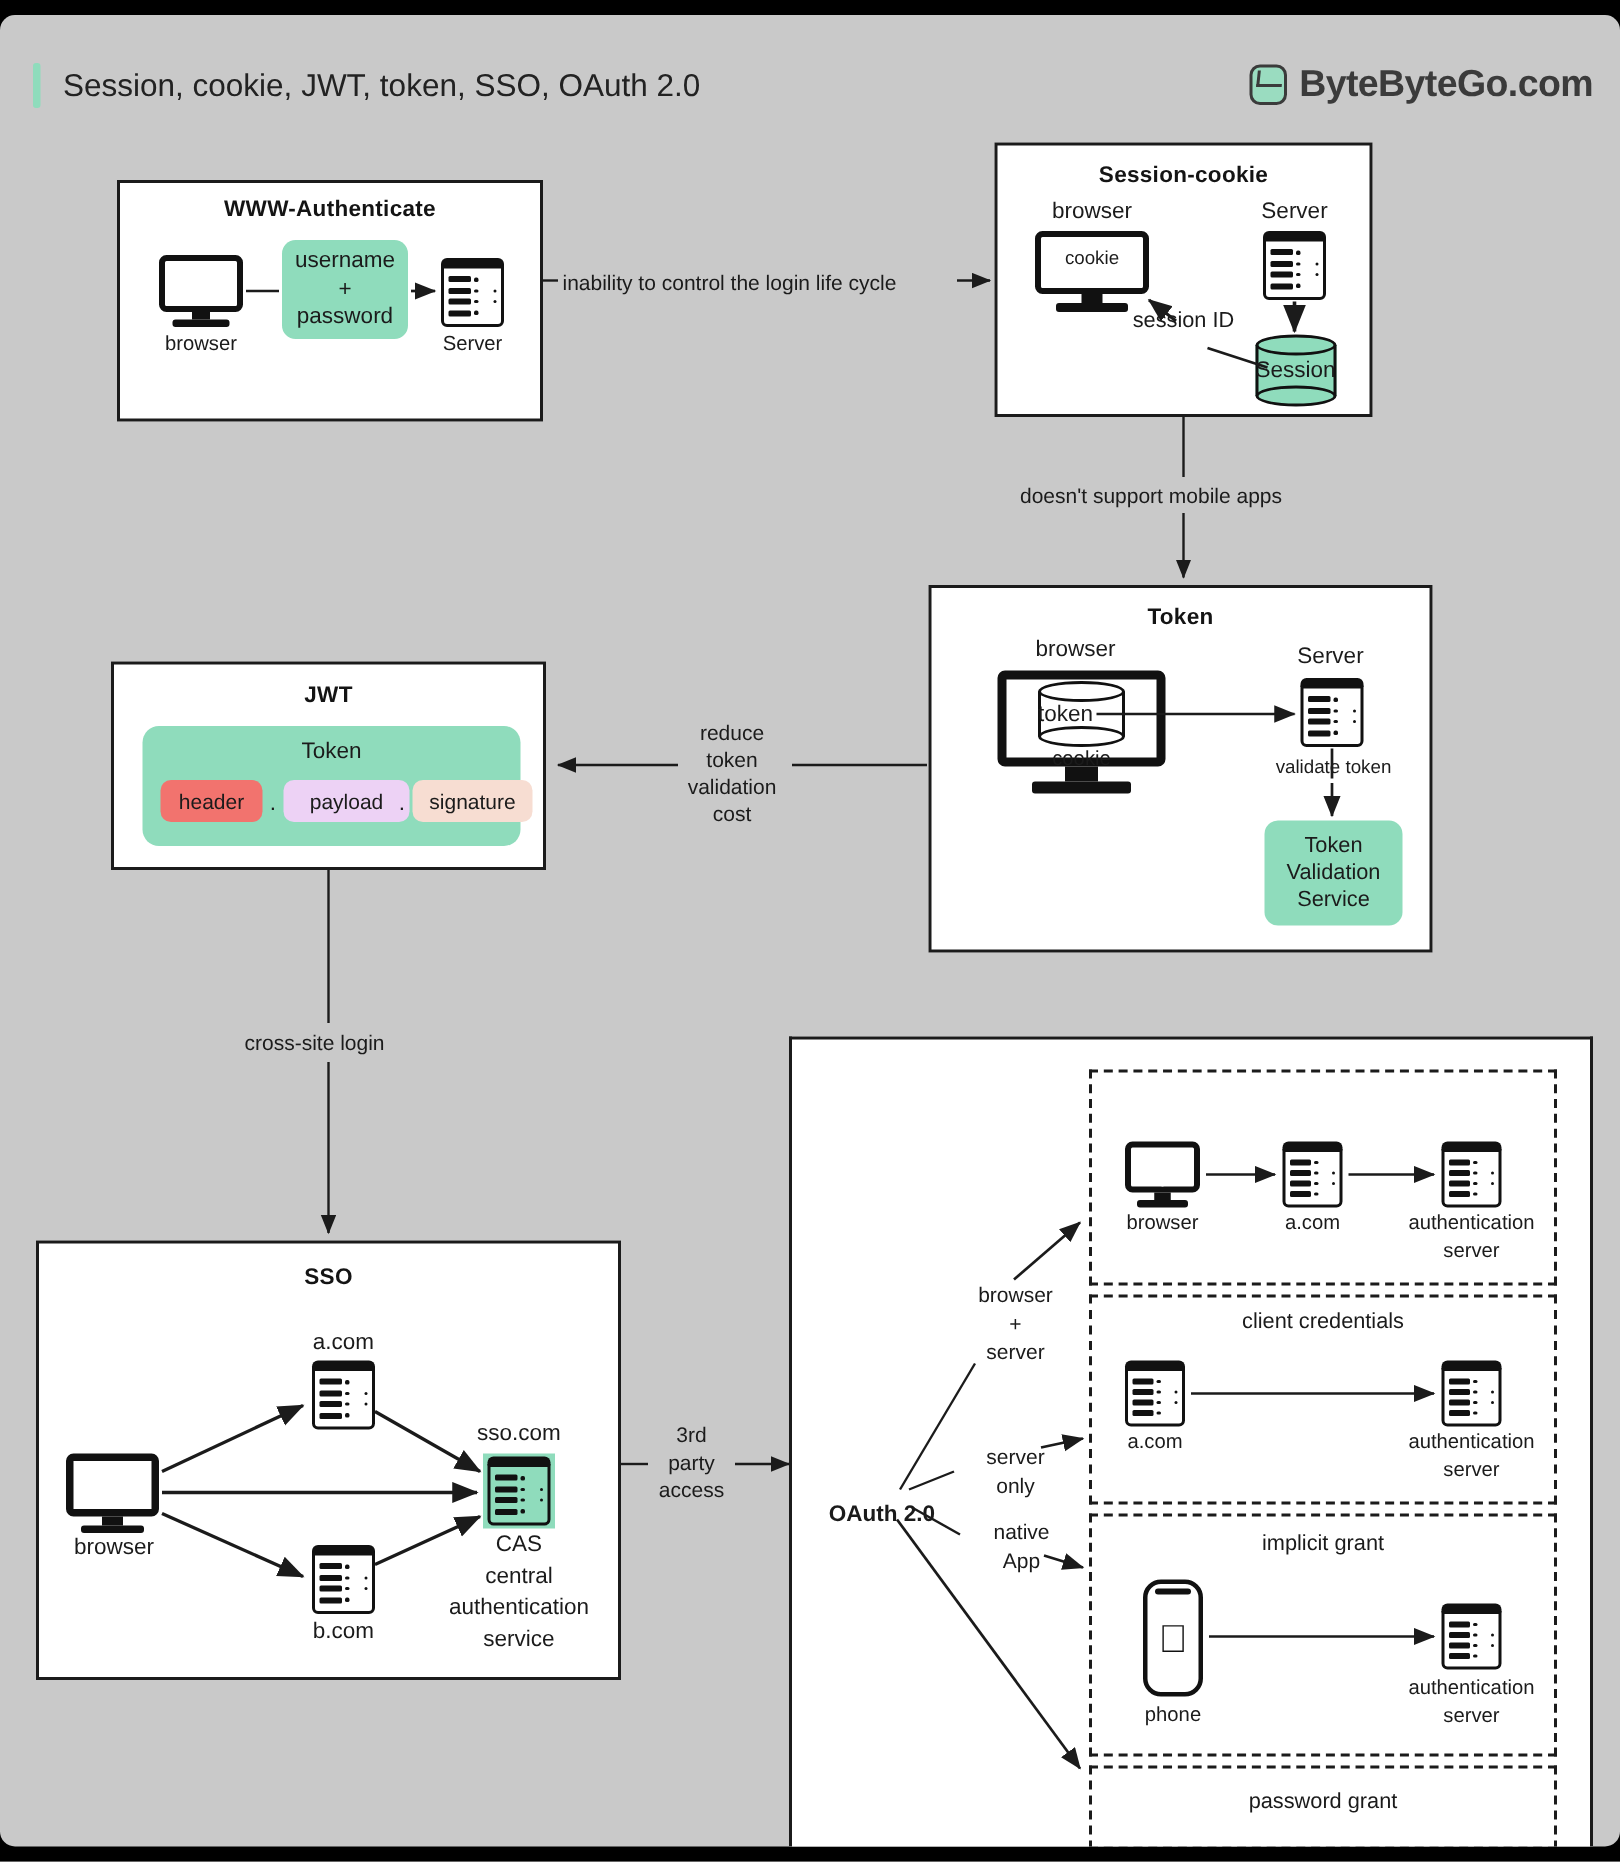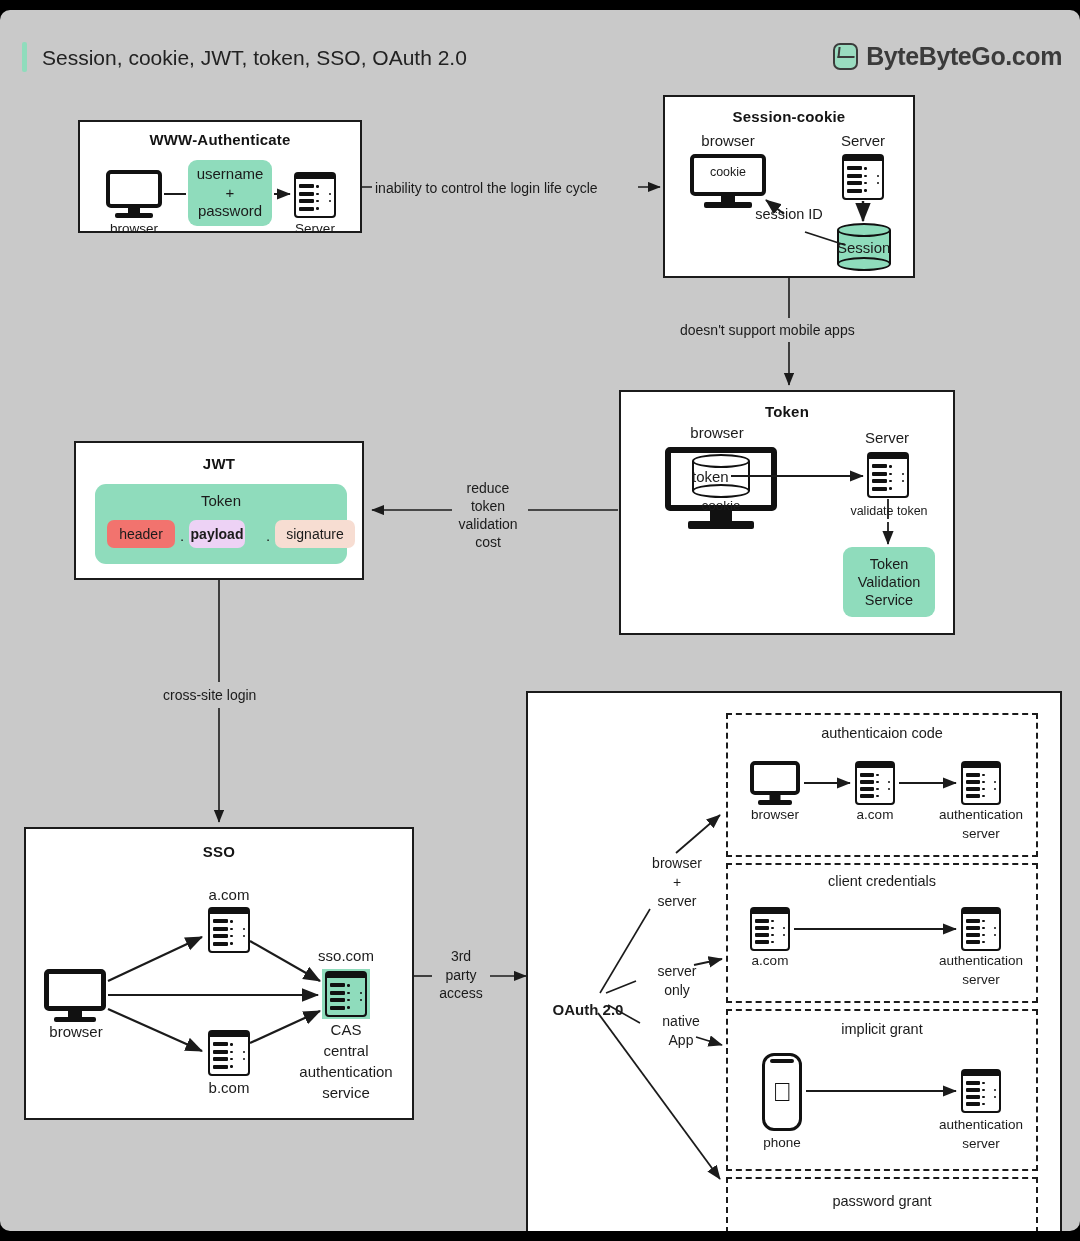--- a/index.html
+++ b/index.html
@@ -200,21 +200,21 @@
   <div class="lbl" style="left:680px;top:312px;text-align:center;">doesn't support mobile apps</div>
   <div class="lbl" style="left:460px;top:470px;width:56px;">reduce</div>
   <div class="lbl" style="left:460px;top:488px;width:56px;">token</div>
   <div class="lbl" style="left:450px;top:506px;width:76px;">validation</div>
   <div class="lbl" style="left:460px;top:524px;width:56px;">cost</div>
   <div class="lbl" style="left:163px;top:677px;">cross-site login</div>
   <div class="lbl" style="left:432px;top:938px;width:58px;">3rd</div>
   <div class="lbl" style="left:432px;top:957px;width:58px;">party</div>
   <div class="lbl" style="left:428px;top:975px;width:66px;">access</div>
 
-  <div class="panel" style="left:78px;top:110px;width:284px;height:113px;padding-left:36px;">
+  <div class="panel" style="left:78px;top:110px;width:284px;height:161px;padding-left:36px;">
     <div class="ptitle" style="top:9px;">WWW-Authenticate</div>
 
     <div class="monitor" style="left:26px;top:48px;width:56px;height:48px;">
       <div class="screen" style="height:38px;"></div>
       <div class="dot" style="top:30px;width:3px;height:3px;"></div>
       <div class="neck" style="top:38px;width:12px;height:5px;"></div>
       <div class="base" style="top:43px;width:38px;height:5px;"></div>
     </div>
     <div class="cap" style="left:16px;top:99px;width:76px;">browser</div>
 
@@ -370,21 +370,21 @@
   <div class="panel" style="left:74px;top:431px;width:290px;height:139px;">
     <div class="ptitle" style="top:12px;">JWT</div>
 
     <div class="greenbox" style="left:19px;top:41px;width:252px;height:80px;border-radius:11px;"></div>
     <div class="cap" style="left:19px;top:49px;width:252px;font-size:15px;">Token</div>
 
     <div class="chip" style="left:31px;top:77px;width:68px;height:28px;background:#f2736e;">
       <span>header</span>
     </div>
     <div class="cap" style="left:99px;top:84px;width:14px;font-size:15px;">.</div>
-    <div class="chip" style="left:113px;top:77px;width:56px;height:28px;background:#edd2f5;font-weight:bold;">
+    <div class="chip" style="left:113px;top:77px;width:84px;height:28px;background:#edd2f5;">
       <span>payload</span>
     </div>
     <div class="cap" style="left:185px;top:84px;width:14px;font-size:15px;">.</div>
     <div class="chip" style="left:199px;top:77px;width:80px;height:28px;background:#f7ddd2;">
       <span>signature</span>
     </div>
   </div>
 
   <div class="panel" style="left:24px;top:817px;width:390px;height:293px;">
     <div class="ptitle" style="top:14px;">SSO</div>
@@ -494,21 +494,20 @@
     <div class="lbl" style="left:108px;top:181px;width:82px;">+</div>
     <div class="lbl" style="left:108px;top:200px;width:82px;">server</div>
 
     <div class="lbl" style="left:112px;top:270px;width:74px;">server</div>
     <div class="lbl" style="left:112px;top:289px;width:74px;">only</div>
 
     <div class="lbl" style="left:116px;top:320px;width:74px;">native</div>
     <div class="lbl" style="left:116px;top:339px;width:74px;">App</div>
 
     <div class="dashbox" style="left:198px;top:20px;width:312px;height:144px;"></div>
-    <div class="cap" style="left:198px;top:32px;width:312px;font-size:14.5px;">authenticaion code</div>
     <div class="monitor" style="left:222px;top:68px;width:50px;height:44px;">
       <div class="screen" style="height:34px;border-width:4px;"></div>
       <div class="dot" style="top:27px;width:3px;height:3px;"></div>
       <div class="neck" style="top:34px;width:11px;height:5px;"></div>
       <div class="base" style="top:39px;width:34px;height:5px;"></div>
     </div>
     <div class="cap" style="left:212px;top:114px;width:70px;">browser</div>
     <div class="server" style="left:327px;top:68px;width:40px;height:44px;">
       <div class="top"></div>
       <div class="body">

